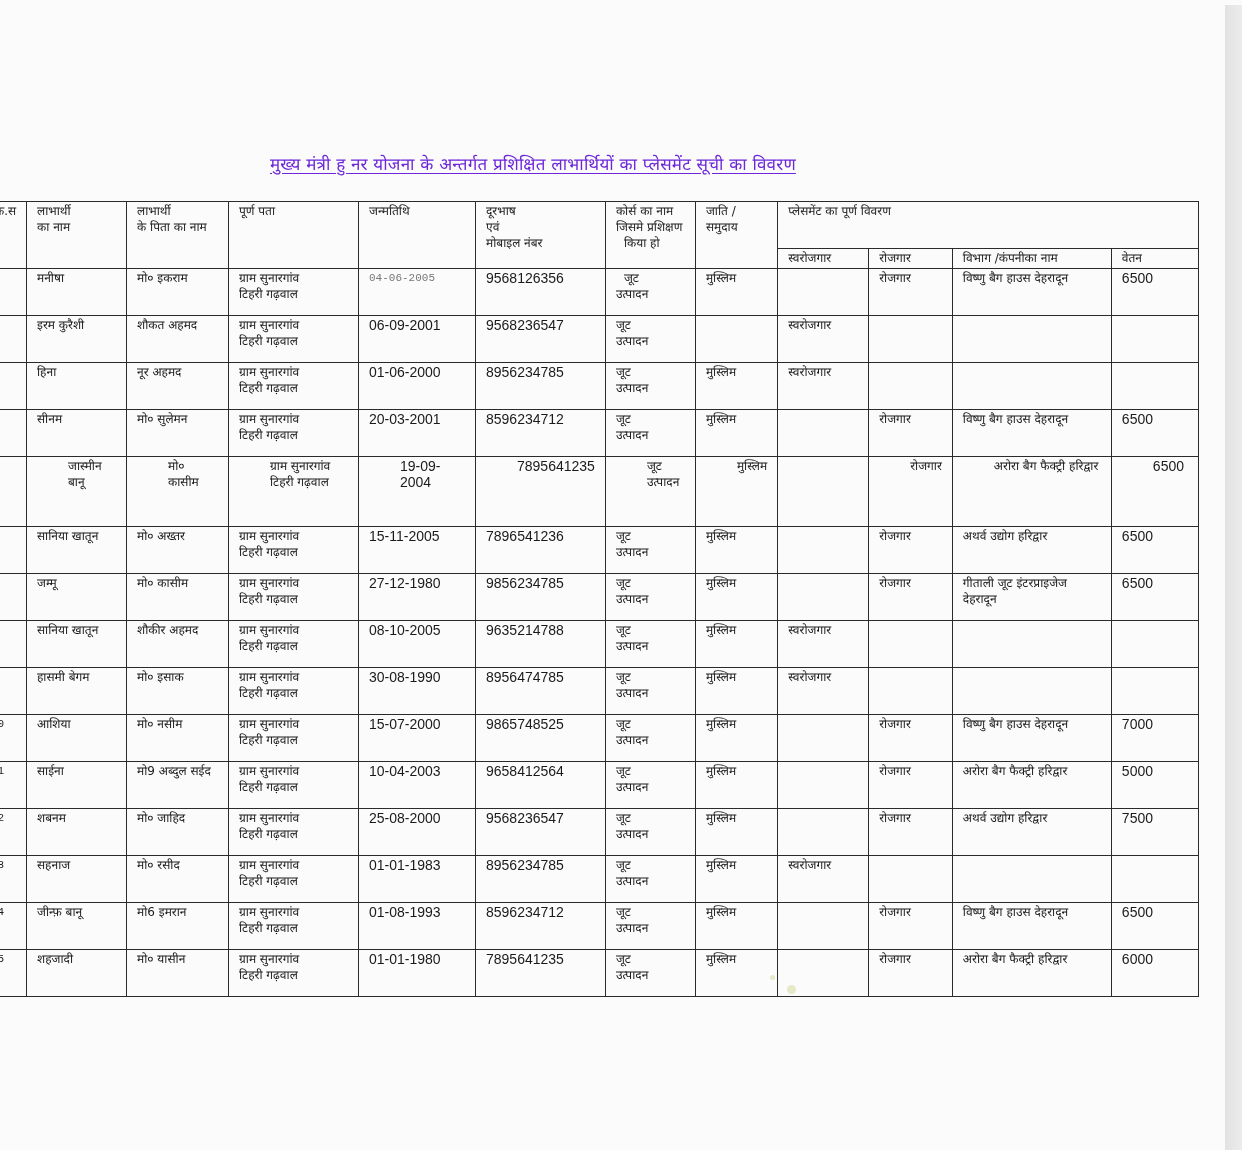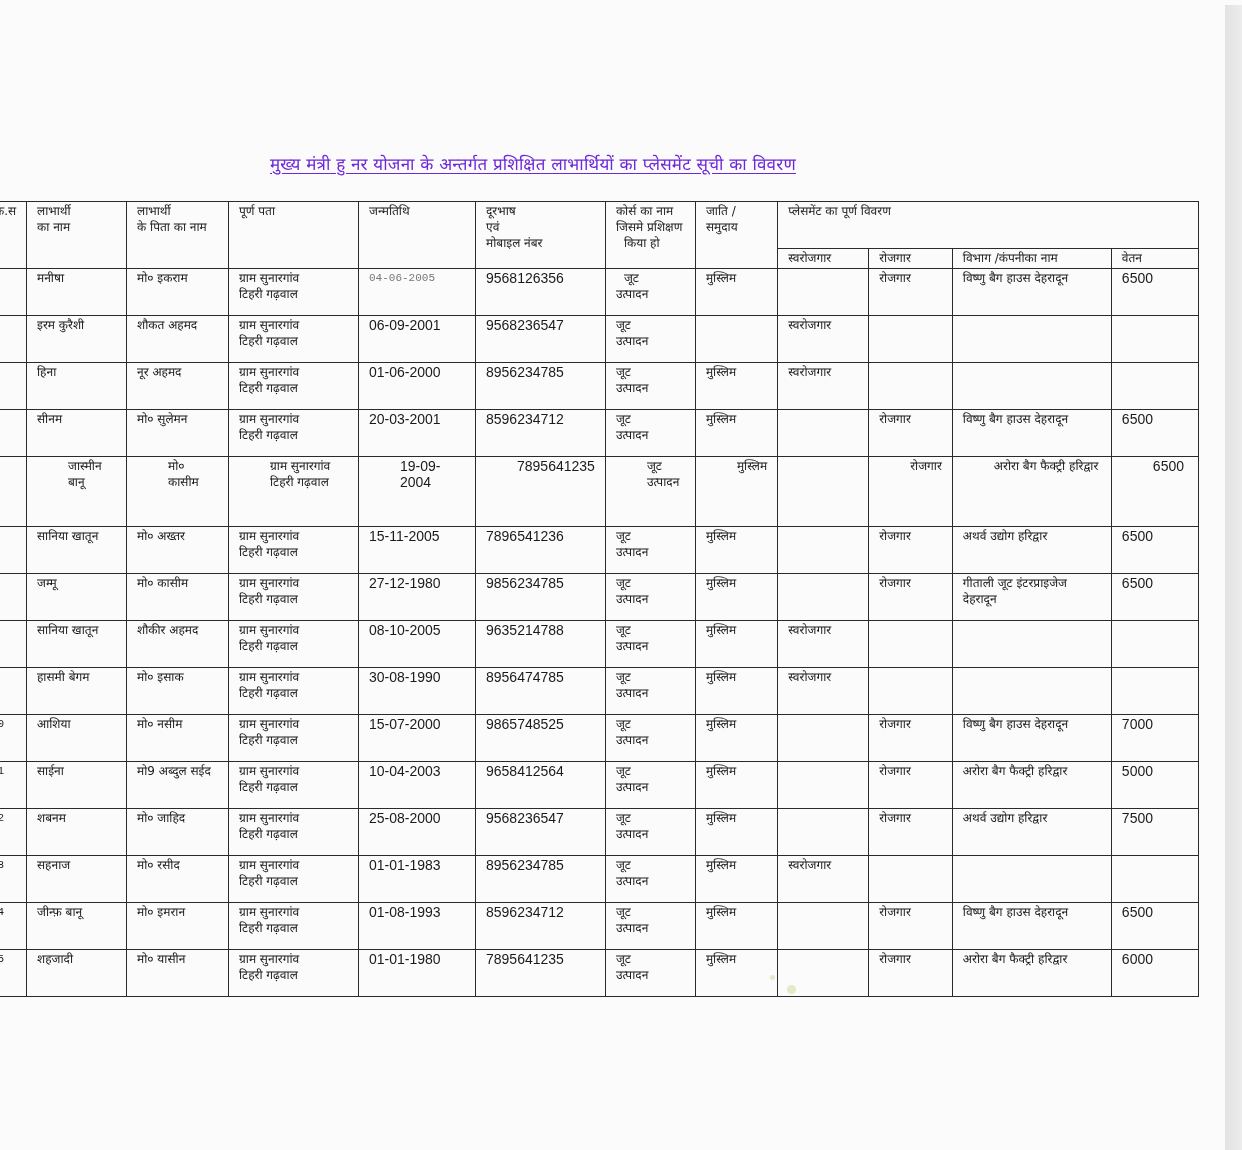--- a/index.html
+++ b/index.html
@@ -434,21 +434,21 @@
       <td></td>
       <td>
           <span class="line"></span>
         </td>
       <td class="num"></td>
     </tr>
 
     <tr class="row-std">
       <td class="sn">14</td>
       <td>जीन्फ़ बानू</td>
-      <td>मो० इमरान</td>
+      <td>मो6 इमरान</td>
       <td>
           <span class="line">ग्राम सुनारगांव</span>
           <span class="line">टिहरी गढ़वाल</span>
         </td>
       <td class="num">01-08-1993</td>
       <td class="num">8596234712</td>
       <td>
           <span class="line">जूट</span>
           <span class="line">उत्पादन</span>
         </td>

